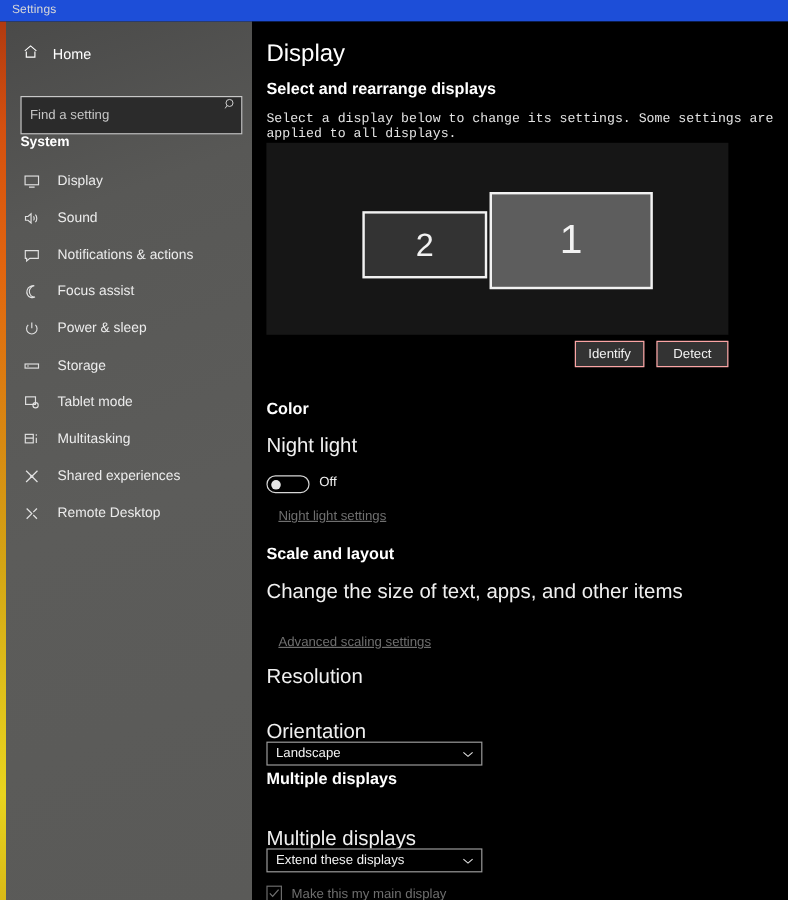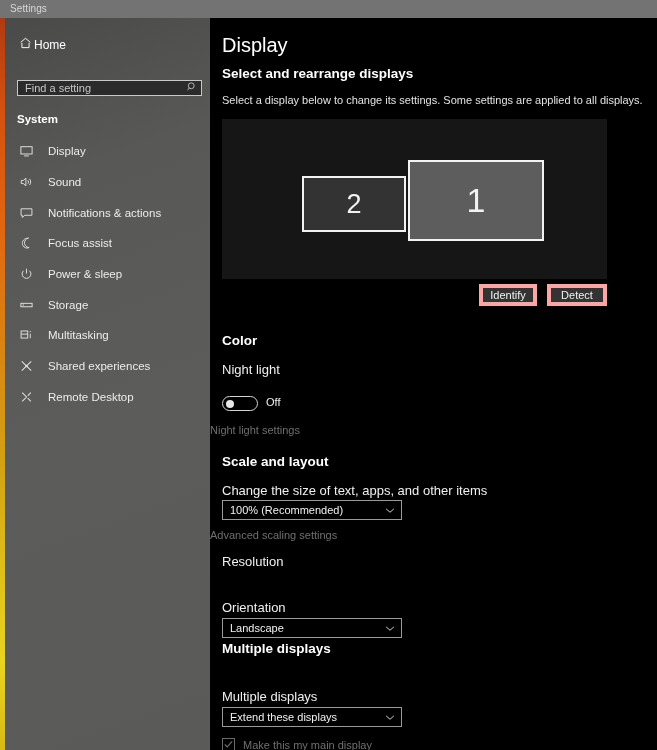--- a/index.html
+++ b/index.html
@@ -12,21 +12,21 @@
   #app {
     position: relative;
     width: 657px; height: 750px;
     background: #000;
   }
 
   
   .titlebar {
     position: absolute; left: 0; top: 0;
     width: 657px; height: 18px;
-    background: #737373;
+    background: #1d4ed8;
     padding-left: 24px;
   }
   .titlebar-label {
     position: absolute; left: 10px; top: 3px;
     font-size: 10px; color: #d8d8d8; letter-spacing: .1px;
   }
 
   
   .accent-strip {
     position: absolute; left: 0; top: 18px;
@@ -39,28 +39,28 @@
 
   
   .sidebar {
     position: absolute; left: 5px; top: 18px;
     width: 205px; height: 732px;
     background: linear-gradient(160deg, #4a4a49 0%, #585856 22%, #5c5c5a 55%, #5a5a58 100%);
   }
   .home-row {
     position: absolute; left: 7px; top: 14px;
     width: 190px; height: 26px;
-    display: flex; align-items: center; gap: 1px;
+    display: flex; align-items: center; gap: 11px;
     padding-left: 6px;
   }
   .home-label { font-size: 12px; color: #fff; }
 
   .search-wrap {
     position: absolute; left: 12px; top: 62px;
-    width: 185px; height: 16px;
+    width: 185px; height: 32px;
     background: #2b2b2b;
     border: 1px solid #c8c8c8;
     display: flex; align-items: flex-start;
   }
   .search-input {
     flex: 1; height: 100%;
     background: transparent; border: none; outline: none;
     font-family: "Liberation Sans", sans-serif;
     font-size: 11px; color: #cfcfcf;
     padding: 0 4px 0 7px;
@@ -100,25 +100,25 @@
   .section-head {
     position: absolute; left: 12px;
     font-size: 13.5px; font-weight: bold; color: #fff;
   }
   .body-text {
     position: absolute; left: 12px;
     font-size: 11px; color: #e3e3e3;
   }
   .label-text {
     position: absolute; left: 12px;
-    font-size: 13px; color: #f0f0f0;
+    font-size: 17px; color: #f0f0f0;
   }
   .dim-text {
-    position: absolute; left: 0;
-    font-size: 11px; color: #6f6f6f;
+    position: absolute; left: 22px;
+    font-size: 11px; color: #6f6f6f; text-decoration: underline;
   }
 
   
   .display-canvas {
     position: absolute; left: 12px; top: 101px;
     width: 385px; height: 160px;
     background: #161616;
   }
   .monitor {
     position: absolute;
@@ -133,21 +133,21 @@
   }
   .monitor-2 {
     left: 80px; top: 57px; width: 104px; height: 56px;
     background: #333333; font-size: 27px; z-index: 1;
   }
 
   .btn {
     position: absolute;
     height: 22px;
     background: #333333;
-    border: 4px solid #fca5a5;
+    border: 1px solid #fca5a5;
     color: #f2f2f2;
     font-family: "Liberation Sans", sans-serif;
     font-size: 11px;
     display: flex; align-items: center; justify-content: center;
   }
   .btn-identify { left: 269px; top: 266px; width: 58px; }
   .btn-detect  { left: 337px; top: 266px; width: 60px; }
 
   
   .toggle {
@@ -284,20 +284,29 @@
       <div class="nav-item">
         <span class="nav-icon">
           <svg width="15" height="14" viewBox="0 0 16 16" fill="none" stroke="#e0e0e0" stroke-width="1.1">
             <rect x="1.6" y="6.1" width="12.8" height="3.9"></rect>
             <path d="M3.6 8h1.6"></path>
           </svg>
         </span>
         <span class="nav-label">Storage</span>
       </div>
 
+      <div class="nav-item">
+        <span class="nav-icon">
+          <svg width="15" height="14" viewBox="0 0 16 16" fill="none" stroke="#e0e0e0" stroke-width="1.1">
+            <rect x="2.1" y="3.1" width="9.4" height="7.2"></rect>
+            <circle cx="11.6" cy="11.1" r="2.5"></circle>
+          </svg>
+        </span>
+        <span class="nav-label">Tablet mode</span>
+      </div>
 
       <div class="nav-item">
         <span class="nav-icon">
           <svg width="15" height="14" viewBox="0 0 16 16" fill="none" stroke="#e0e0e0" stroke-width="1.1">
             <rect x="1.8" y="3.4" width="7.6" height="8.1"></rect>
             <path d="M1.8 7h7.6"></path>
             <path d="M12.3 3.4v1.4M12.3 6.6v5.1"></path>
           </svg>
         </span>
         <span class="nav-label">Multitasking</span>
@@ -327,21 +336,21 @@
 
     </div>
   </div>
 
   <div class="main">
 
     <div class="page-title">Display</div>
 
     <div class="section-head" style="top:48px;">Select and rearrange displays</div>
 
-    <div class="body-text" style="top:76px;">Select a display below to change its settings. Some settings are applied to all displays.</div>
+    <div class="body-text" style="top:76px;font-family:Liberation Mono, monospace;">Select a display below to change its settings. Some settings are applied to all displays.</div>
 
     <div class="display-canvas">
       <div class="monitor monitor-2">
         <span>2</span>
       </div>
       <div class="monitor monitor-1">
         <span>1</span>
       </div>
     </div>
 
@@ -356,28 +365,20 @@
       <div class="toggle-knob"></div>
     </div>
     <div class="toggle-state">Off</div>
 
     <div class="dim-text" style="top:406px;">Night light settings</div>
 
     <div class="section-head" style="top:436px;">Scale and layout</div>
 
     <div class="label-text" style="top:465px;">Change the size of text, apps, and other items</div>
 
-    <div class="combo" style="top:482px; width:180px;">
-      <span class="combo-value">100% (Recommended)</span>
-      <span class="combo-arrow">
-        <svg width="10" height="7" viewBox="0 0 12 8" fill="none" stroke="#e2e2e2" stroke-width="1.1">
-          <path d="M1.4 2.1 6 6.1l4.6-4"></path>
-        </svg>
-      </span>
-    </div>
 
     <div class="dim-text" style="top:511px;">Advanced scaling settings</div>
 
     <div class="label-text" style="top:536px;">Resolution</div>
 
 
     <div class="label-text" style="top:582px;">Orientation</div>
 
     <div class="combo" style="top:600px; width:180px;">
       <span class="combo-value">Landscape</span>

